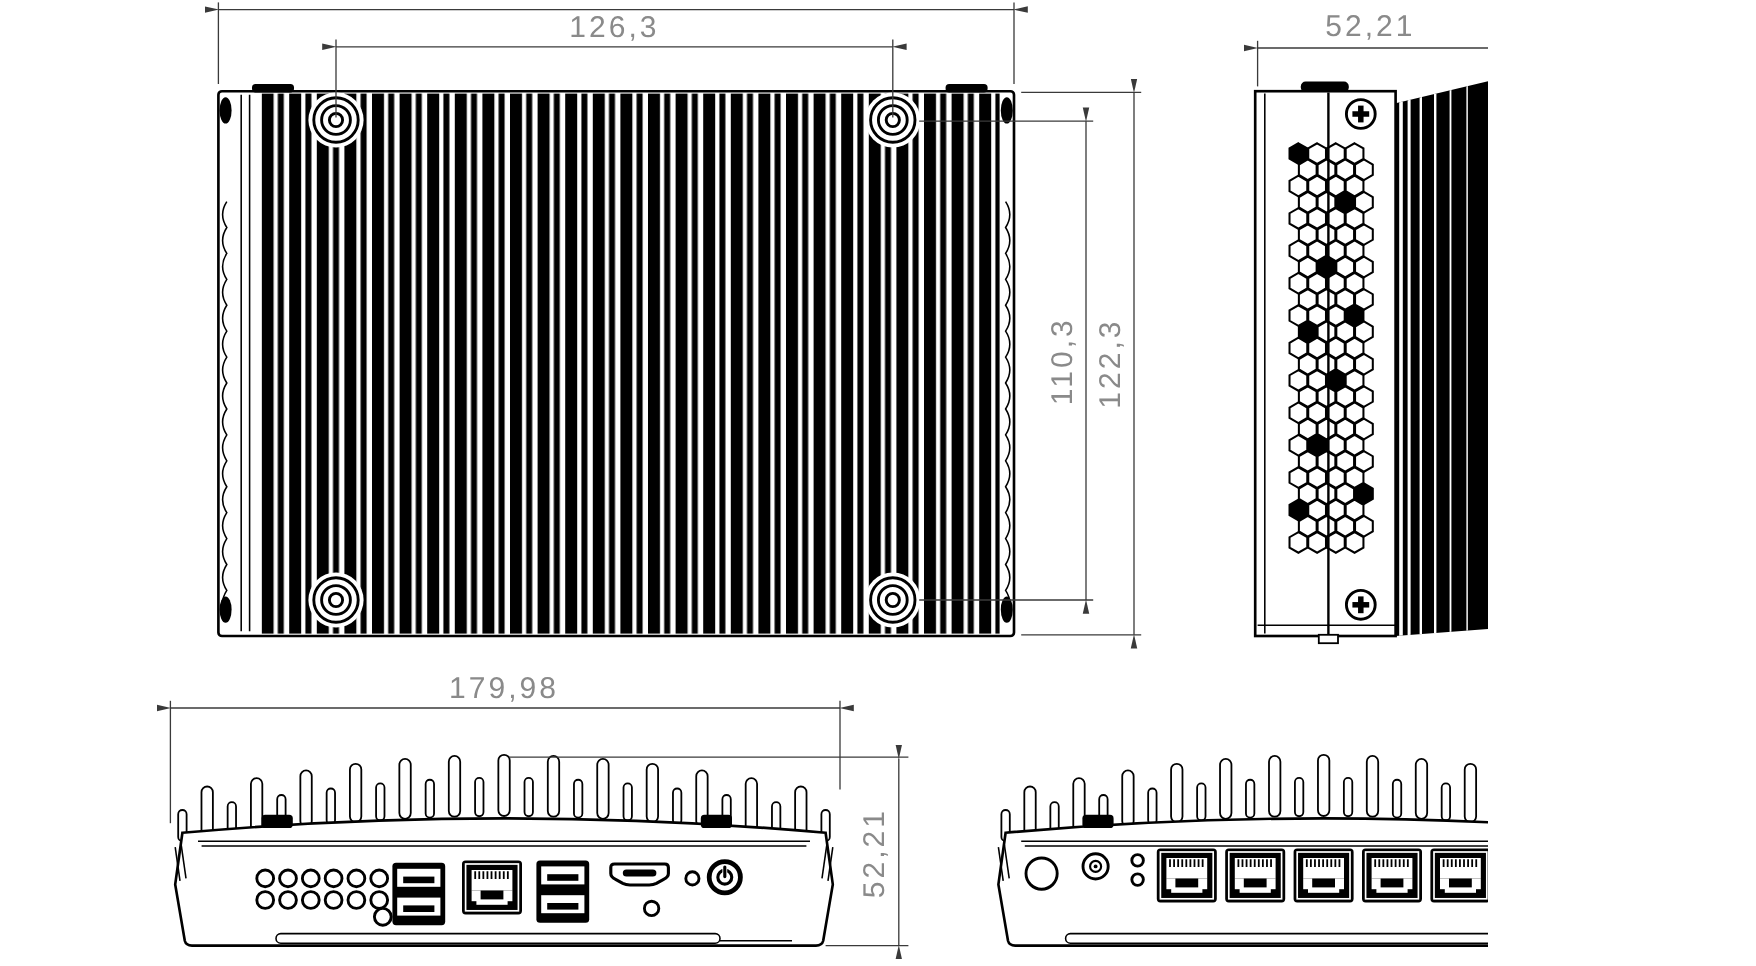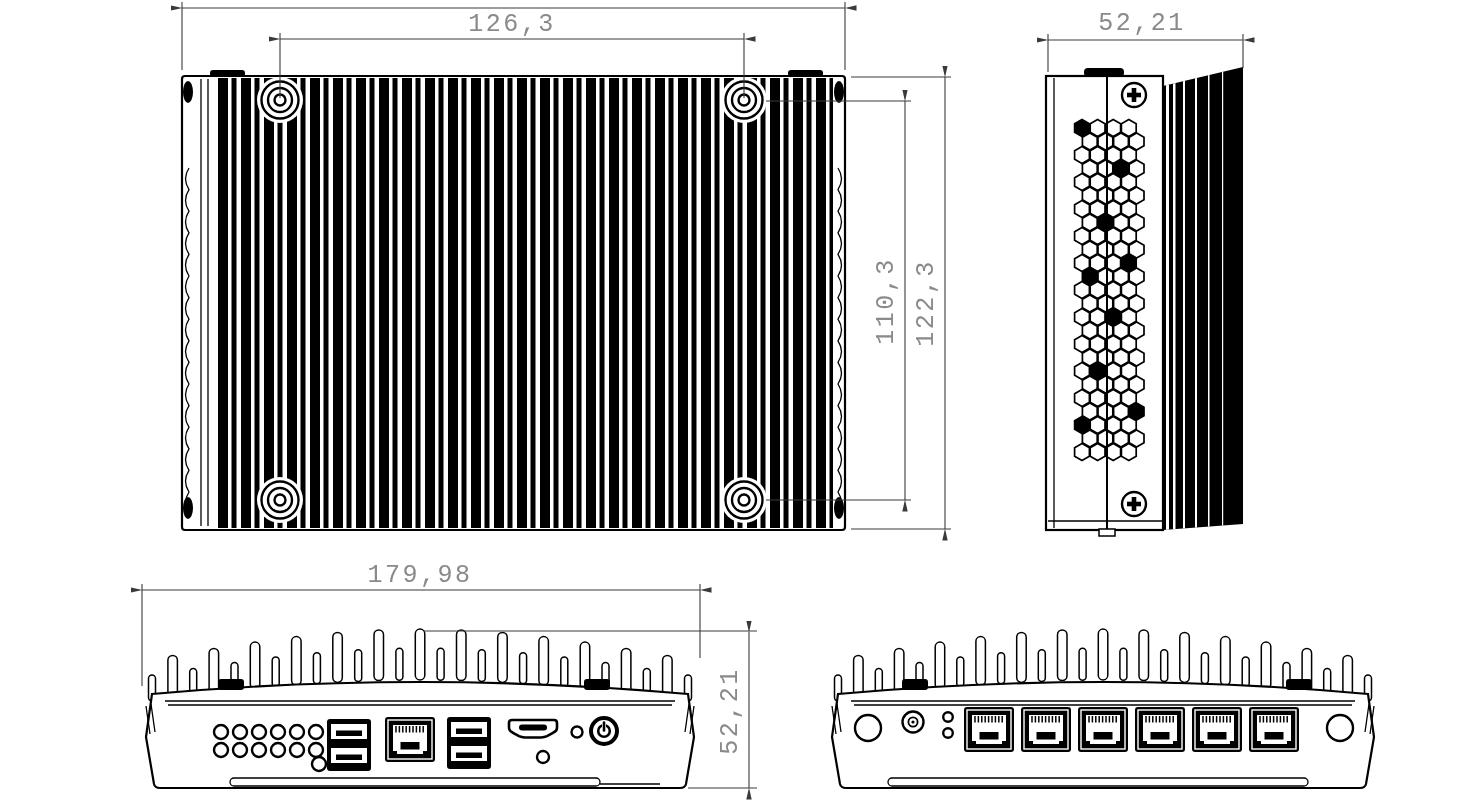--- a/index.html
+++ b/index.html
@@ -1,17 +1,17 @@
 <!DOCTYPE html>
 <html><head>
 <meta charset="utf-8">
 <style>
   html,body{margin:0;padding:0;background:#ffffff;}
-  .canvas{position:relative;width:1463px;height:805px;background:#ffffff;overflow:hidden;
-          font-family:Liberation Mono, monospace;}
+  .canvas{position:relative;width:1240px;height:805px;background:#ffffff;overflow:hidden;
+          font-family:Liberation Sans, sans-serif;}
   .canvas > svg{position:absolute;left:0;top:0;}
   .oline{fill:#ffffff;stroke:#000000;stroke-width:2.2;}
   .ln{stroke:#000000;stroke-width:2;fill:none;}
   .ln-thin{stroke:#000000;stroke-width:1.3;fill:none;}
   .blk{fill:#000000;stroke:none;}
   .fin{fill:#ffffff;stroke:#000000;stroke-width:1.5;}
   .hole{fill:#ffffff;stroke:#000000;stroke-width:2.4;}
   .hexcell{stroke:#000000;stroke-width:1.7;}
   .dimln{stroke:#3a3a3a;stroke-width:1.1;fill:none;}
   .dimtxt{font-size:25px;fill:#8a8a8a;letter-spacing:2.5px;}

